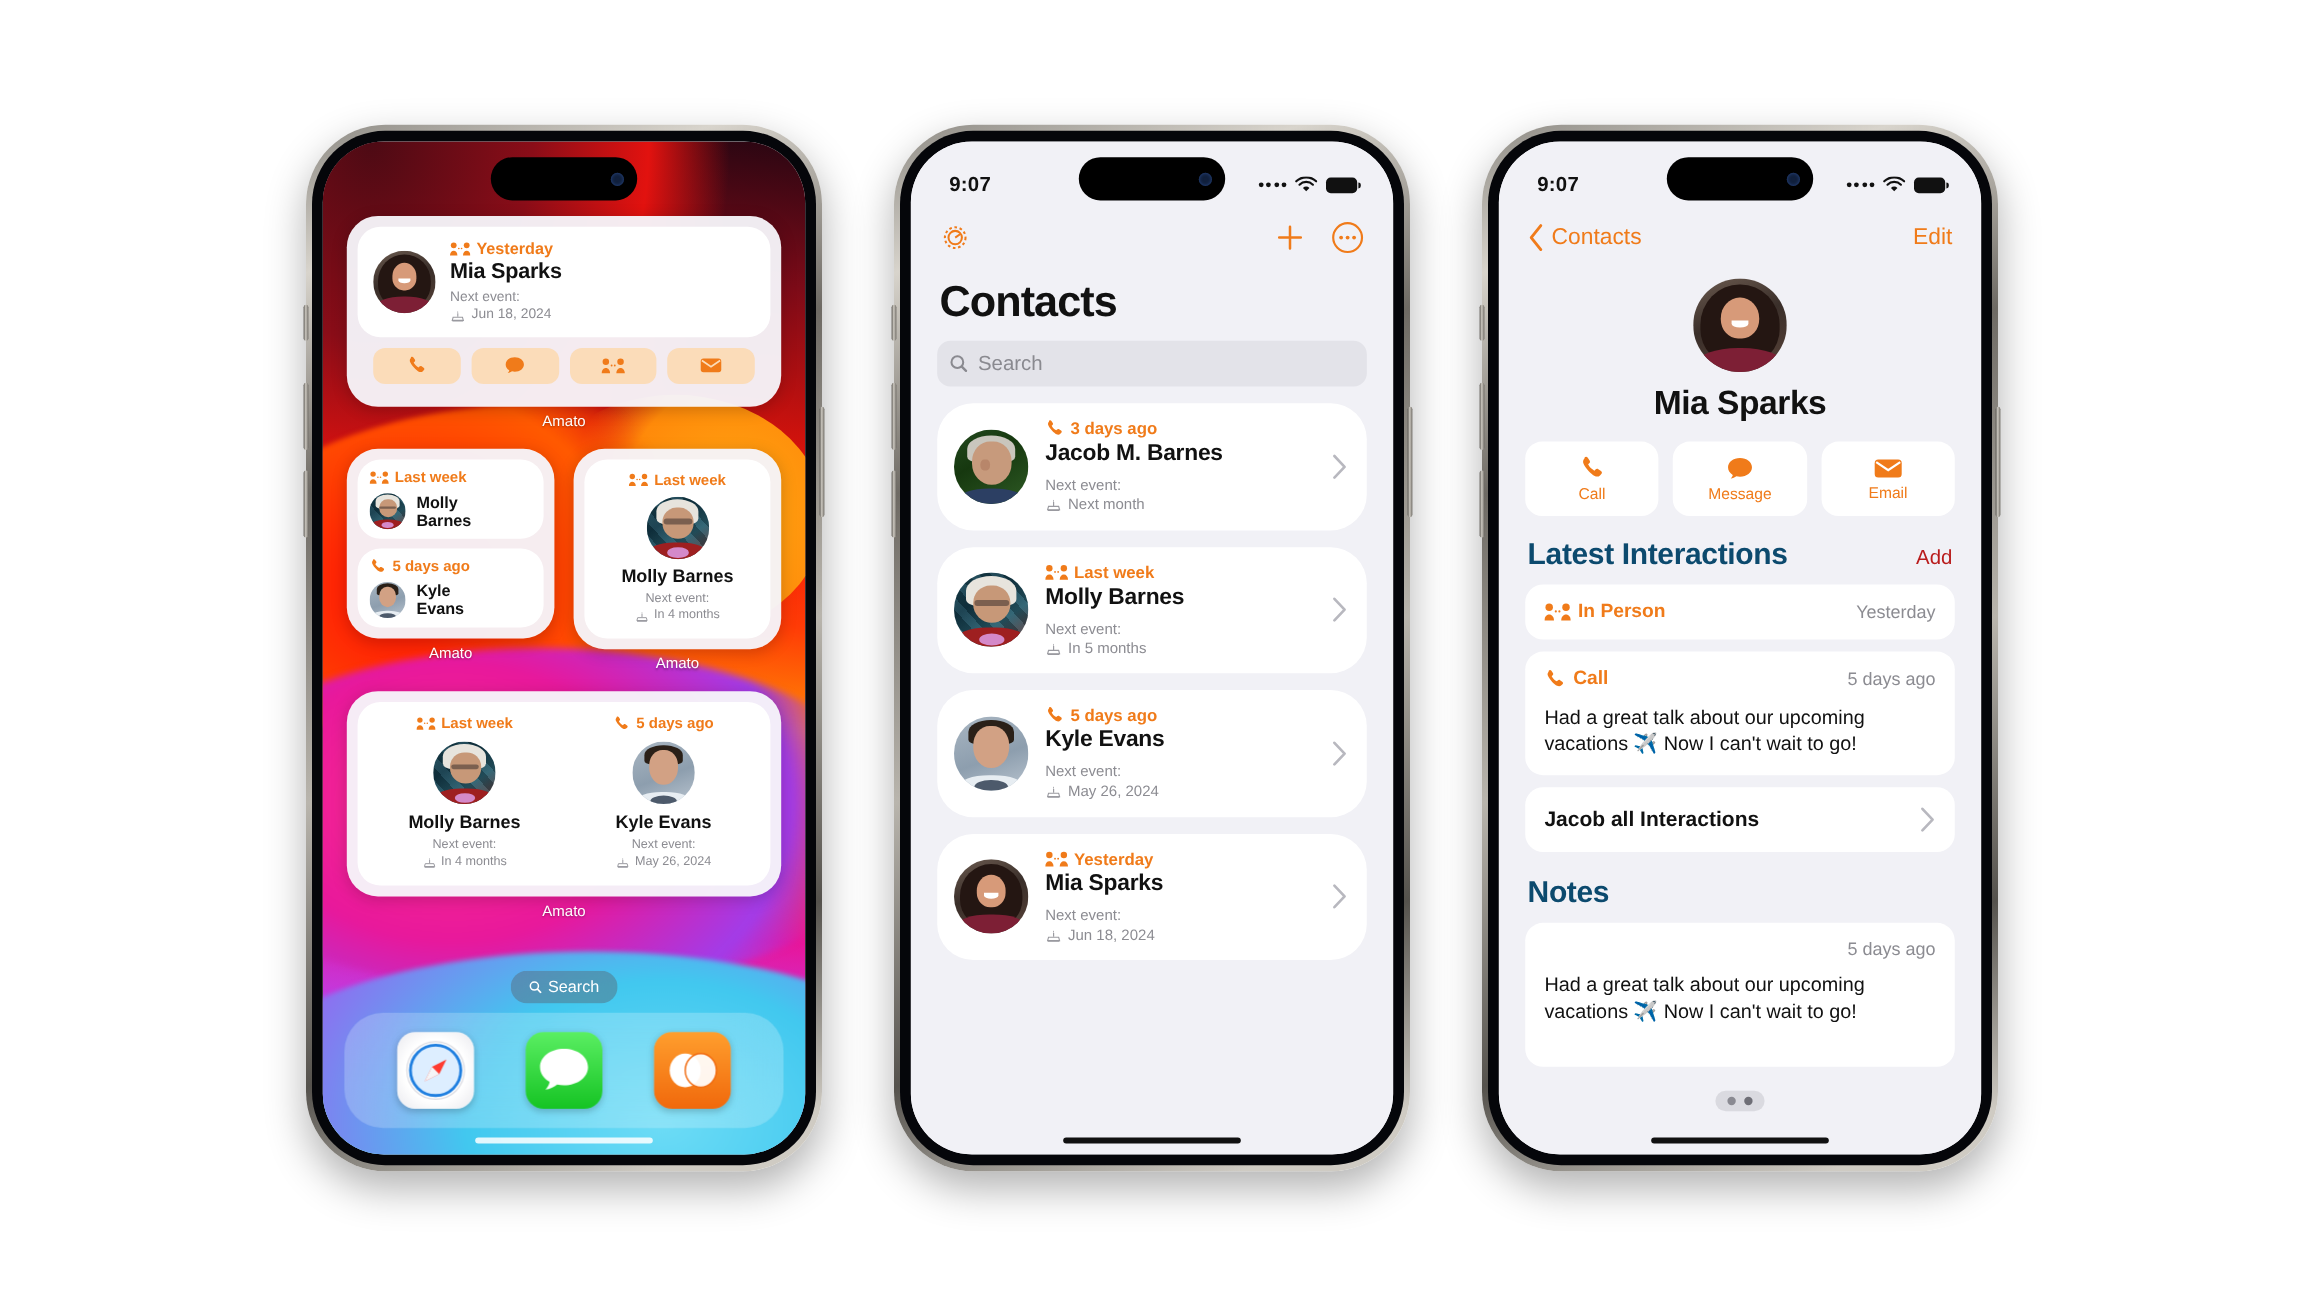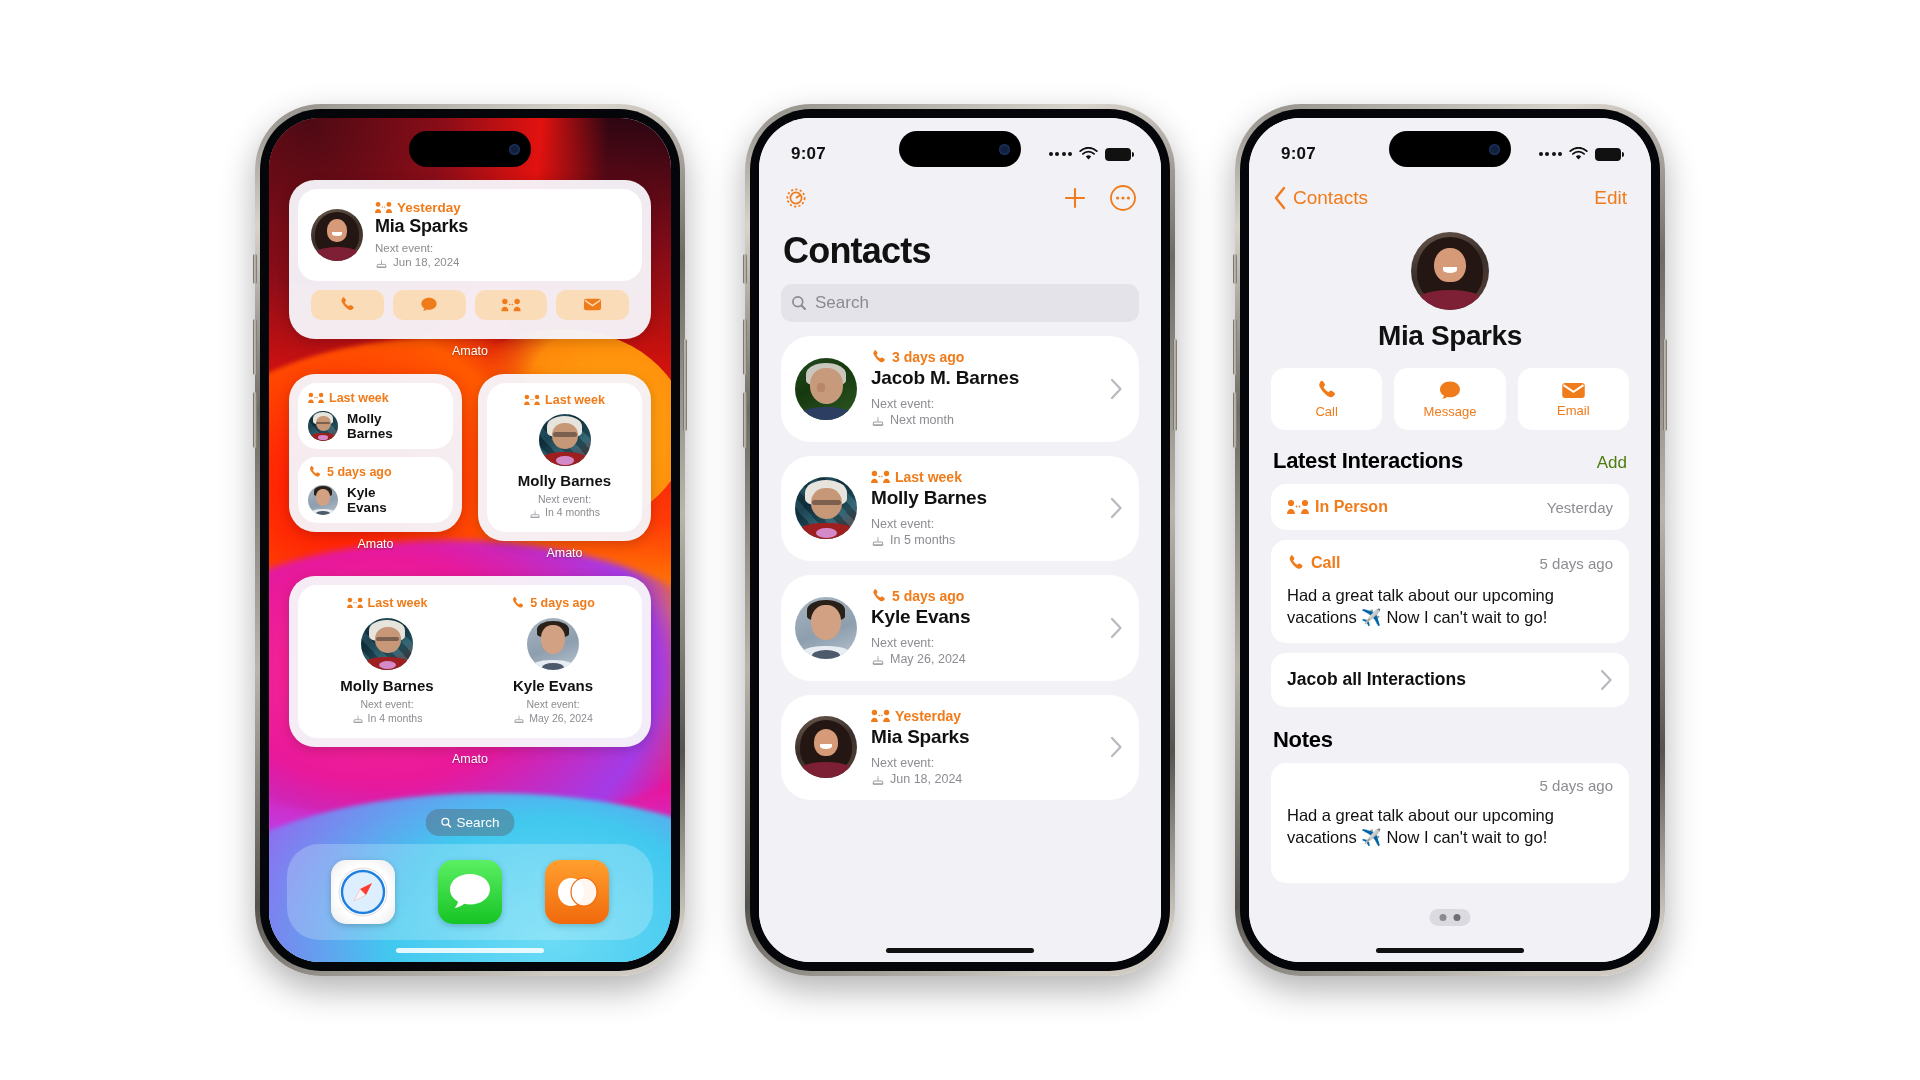--- a/index.html
+++ b/index.html
@@ -183,22 +183,22 @@
   
   .det { position:absolute; top:104px; left:0; right:0; bottom:0; overflow:hidden; }
   .det-av { width:78px;height:78px;border-radius:50%; margin:10px auto 0; overflow:hidden; }
   .det-name { text-align:center; font-size:28px; font-weight:700; color:#111; margin-top:10px; letter-spacing:-.4px; }
   .det-actions { display:flex; gap:12px; padding:0 22px; margin-top:16px; }
   .det-actions .ab { flex:1; background:#fff; border-radius:14px; height:62px;
                      display:flex; flex-direction:column; align-items:center; justify-content:center; gap:3px; }
   .det-actions .ab span { color:#f07b1a; font-size:13px; font-weight:500; }
 
   .sec-head { display:flex; align-items:baseline; justify-content:space-between; padding:0 24px; margin-top:18px; }
-  .sec-head h2 { font-size:22px; font-weight:700; color:#000000; letter-spacing:-.3px; }
-  .sec-head .act { color:#4d7c0f; font-size:17px; }
+  .sec-head h2 { font-size:25px; font-weight:700; color:#0c4a6e; letter-spacing:-.3px; }
+  .sec-head .act { color:#b91c1c; font-size:17px; }
 
   .icard { background:#fff; border-radius:15px; margin:10px 22px 0; padding:14px 16px; position:relative; }
   .icard .top { display:flex; align-items:center; justify-content:space-between; }
   .icard .lbl { display:flex; align-items:center; gap:6px; color:#f07b1a; font-size:16px; font-weight:700; }
   .icard .when { color:#8c8c92; font-size:15px; }
   .icard .body { margin-top:12px; font-size:16.5px; color:#111; line-height:1.35; }
   .icard.link { display:flex; align-items:center; justify-content:space-between; padding:16px; }
   .icard.link .t { font-size:17.5px; font-weight:600; color:#111; }
   .notes-card { background:#fff; border-radius:15px; margin:10px 22px 0; padding:14px 16px; min-height:120px; }
   .notes-card .when { text-align:right; color:#8c8c92; font-size:15px; }

